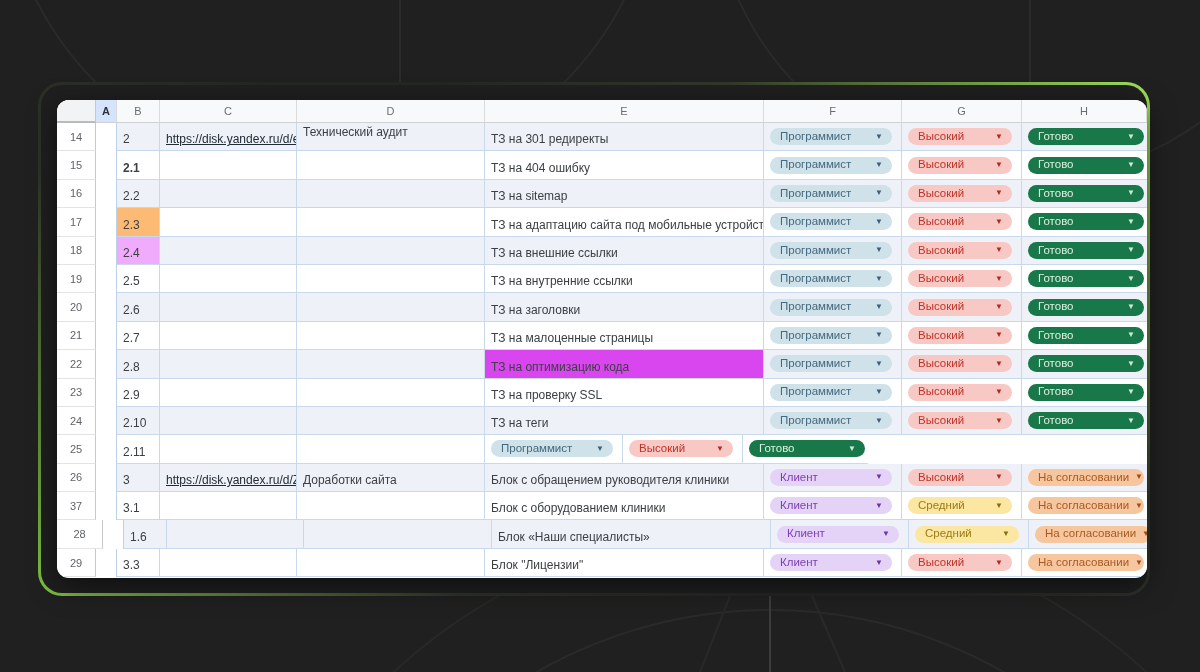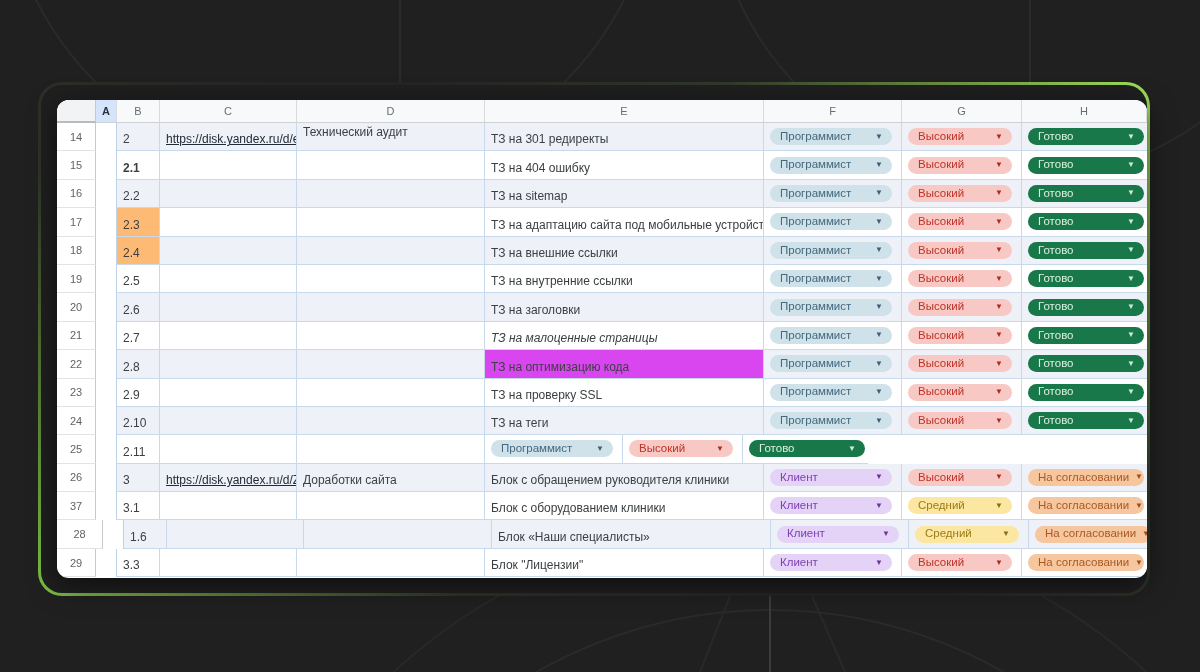--- a/index.html
+++ b/index.html
@@ -196,21 +196,21 @@
             <div class="cell grid chipcell last" style="width: 125px; background: rgb(255, 255, 255);">
               <div class="chip" style="background: rgb(24, 120, 73); color: rgb(221, 240, 224); width: 116px;">
                 <div class="chip-label">Готово</div>
                 <div class="tri" style="color: rgb(207, 233, 212);">▼</div>
               </div>
             </div>
           </div>
           <div class="data-row">
             <div class="cell rownum" style="width: 39px;">18</div>
             <div class="cell colA" style="width: 21px;"></div>
-            <div class="cell grid" style="width: 43px; background: #fdba74;">2.4</div>
+            <div class="cell grid" style="width: 43px; background: #f0abfc;">2.4</div>
             <div class="cell grid" style="width: 137px; background: rgb(238, 242, 248);"></div>
             <div class="cell grid" style="width: 188px; background: rgb(238, 242, 248);"></div>
             <div class="cell grid" style="width: 279px; background: rgb(238, 242, 248);">ТЗ на внешние ссылки</div>
             <div class="cell grid chipcell" style="width: 138px; background: rgb(238, 242, 248);">
               <div class="chip" style="background: rgb(207, 225, 233); color: rgb(69, 105, 126); width: 122px;">
                 <div class="chip-label">Программист</div>
                 <div class="tri" style="color: rgb(63, 96, 122);">▼</div>
               </div>
             </div>
             <div class="cell grid chipcell" style="width: 120px; background: rgb(238, 242, 248);">
@@ -277,21 +277,21 @@
                 <div class="tri" style="color: rgb(207, 233, 212);">▼</div>
               </div>
             </div>
           </div>
           <div class="data-row">
             <div class="cell rownum" style="width: 39px;">21</div>
             <div class="cell colA" style="width: 21px;"></div>
             <div class="cell grid" style="width: 43px; background: rgb(255, 255, 255);">2.7</div>
             <div class="cell grid" style="width: 137px; background: rgb(255, 255, 255);"></div>
             <div class="cell grid" style="width: 188px; background: rgb(255, 255, 255);"></div>
-            <div class="cell grid" style="width: 279px; background: rgb(255, 255, 255); font-style: italic;">ТЗ на малоценные страницы</div>
+            <div class="cell grid" style="width: 279px; background: rgb(255, 255, 255);">ТЗ на малоценные страницы</div>
             <div class="cell grid chipcell" style="width: 138px; background: rgb(255, 255, 255);">
               <div class="chip" style="background: rgb(207, 225, 233); color: rgb(69, 105, 126); width: 122px;">
                 <div class="chip-label">Программист</div>
                 <div class="tri" style="color: rgb(63, 96, 122);">▼</div>
               </div>
             </div>
             <div class="cell grid chipcell" style="width: 120px; background: rgb(255, 255, 255);">
               <div class="chip" style="background: rgb(248, 201, 196); color: rgb(191, 51, 40); width: 104px;">
                 <div class="chip-label">Высокий</div>
                 <div class="tri" style="color: rgb(176, 42, 32);">▼</div>

